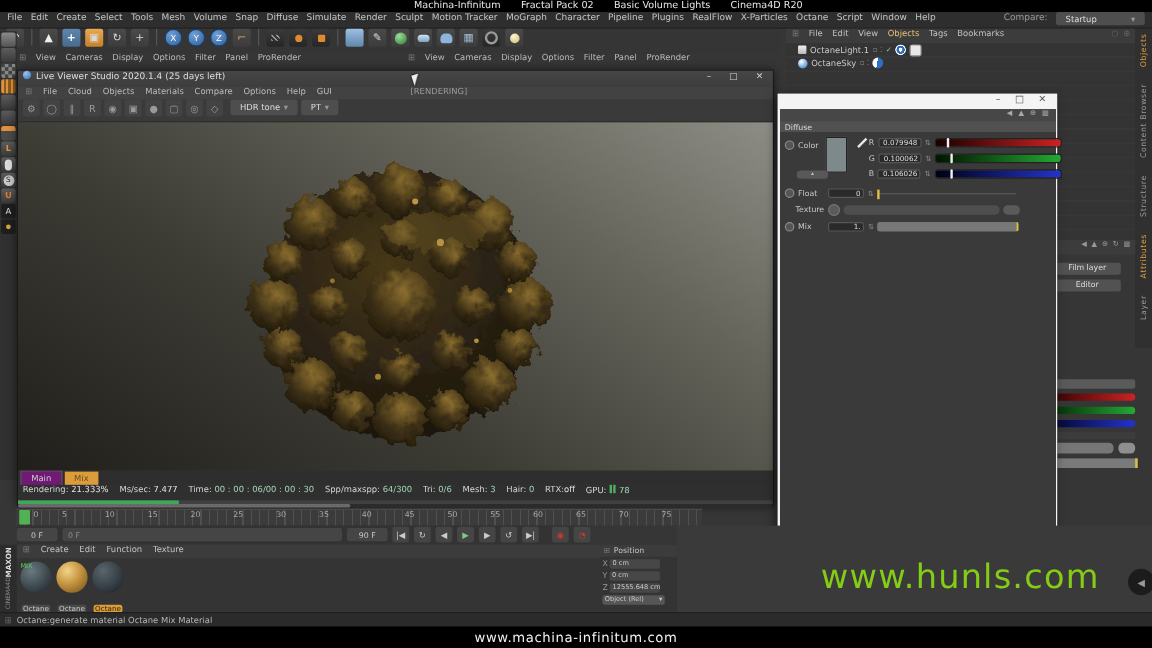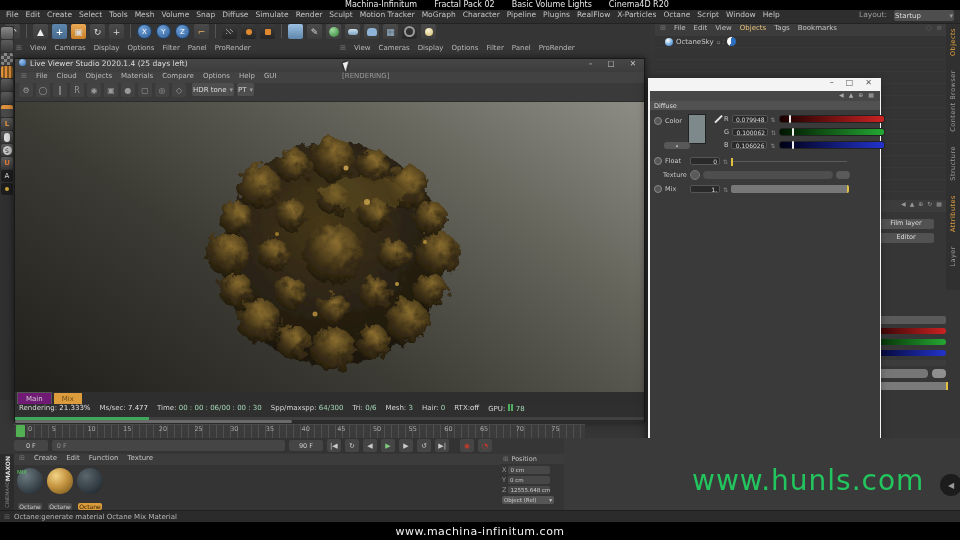--- a/index.html
+++ b/index.html
@@ -17,21 +17,21 @@
   
   .vpmenu{height:13px;font-size:7px;color:#b9b9b9;gap:8px;}
   
   .lti{width:12px;height:12px;margin:1px auto;border-radius:2px;background:linear-gradient(#5c5c5c,#3a3a3a);display:flex;align-items:center;justify-content:center;font-size:7px;color:#ddd;}
   
   #lv{left:14px;top:58px;width:631px;height:364px;background:#3a3a3a;border:1px solid #181818;box-sizing:border-box;box-shadow:0 0 8px rgba(0,0,0,.6);}
   #lv-title{height:13px;background:linear-gradient(#464646,#3d3d3d);font-size:7.5px;color:#ddd;padding:0 4px;gap:4px;}
   #lv-menus{height:11px;background:#424242;font-size:7px;color:#bbb;gap:9px;padding-left:6px;position:relative;}
   #lv-tools{height:18px;background:#3a3a3a;border-bottom:1px solid #2c2c2c;gap:3px;padding-left:4px;}
   .lvi{width:14px;height:14px;border-radius:2px;background:#434343;display:flex;align-items:center;justify-content:center;font-size:8px;color:#9a9a9a;}
-  .dd{height:13px;background:#4e4e4e;border-radius:2px;font-size:7px;color:#ddd;padding:0 1px;gap:3px;display:flex;align-items:center;}
+  .dd{height:13px;background:#4e4e4e;border-radius:2px;font-size:7px;color:#ddd;padding:0 8px;gap:3px;display:flex;align-items:center;}
   #render{height:290px;position:relative;overflow:hidden;background:linear-gradient(215deg,#8e8d85 0%,#66655c 28%,#3c3b34 62%,#201f1b 100%);}
   #lv-tabs{height:12px;background:#2e2e2e;display:flex;align-items:flex-end;gap:2px;padding-left:2px;}
   .lvtab{height:11px;display:flex;align-items:center;padding:0 8px;font-size:7px;}
   #lv-status{height:13px;background:#2f2f2f;font-size:7px;gap:9px;padding-left:4px;color:#d6d6d6;white-space:nowrap;}
   .sv{color:#a4d7b6;} .sw{color:#e4e4e4;}
   .gbar{display:inline-block;width:2px;height:7px;background:#4fae62;margin-right:1px;}
   #lv-prog{height:3px;background:#404040;position:relative;}
   #lv-scroll{height:3px;background:#2b2b2b;position:relative;}
   
   #om{left:655px;top:24px;width:291px;height:176px;background:repeating-linear-gradient(#343434 0 11px,#383838 11px 12px);}
@@ -67,21 +67,21 @@
   .mthumb{width:28px;text-align:center;}
   .mball{width:26px;height:26px;border-radius:50%;margin:1px auto 0;position:relative;}
   .mlabel{font-size:6px;background:#4a4a4a;border-radius:2px;color:#ccc;margin-top:1px;padding:0 1px;display:inline-block;line-height:7px;}
   #coord{left:500px;top:454px;width:64px;height:56px;background:#343434;font-size:6.5px;}
   #coord-h{height:10px;background:#3c3c3c;display:flex;align-items:center;gap:3px;padding-left:3px;color:#c2c2c2;font-size:6.5px;}
   .crow{display:flex;align-items:center;gap:2px;margin:2px 0 0 2px;}
   .cfield{width:42px;height:8px;background:#474747;border-radius:2px;font-size:5.5px;color:#ccc;display:flex;align-items:center;padding-left:2px;box-sizing:border-box;}
   #statusbar{left:0;top:510px;width:960px;height:12px;background:#2b2b2b;border-top:1px solid #1f1f1f;display:flex;align-items:center;gap:4px;font-size:7px;color:#b5b5b5;padding-left:4px;box-sizing:border-box;}
   #banner{left:0;top:522px;width:960px;height:18px;background:#000;display:flex;align-items:center;justify-content:center;font-size:11px;color:#f2f2f2;letter-spacing:.5px;}
   #wmpanel{left:564px;top:438px;width:396px;height:84px;background:#3a3a3a;}
-  #watermark{position:absolute;left:128px;top:26px;font-size:28px;color:#22c55e;letter-spacing:1px;}
+  #watermark{position:absolute;left:120px;top:26px;font-size:28px;color:#84cc16;letter-spacing:1px;}
   #maxon{left:0;top:454px;width:14px;height:56px;background:#2c2c2c;display:flex;flex-direction:column;align-items:center;justify-content:center;}
   .vert{writing-mode:vertical-rl;transform:rotate(180deg);}
   #cursor{left:344px;top:62px;width:0;height:0;border-top:9px solid #efefef;border-right:6px solid transparent;transform:rotate(-18deg);filter:drop-shadow(0 0 1px #000);z-index:40;}
 </style>
 </head>
 <body>
 
 <div class="ab flex" id="topblack">
   <span>Machina-Infinitum</span>
   <span>Fractal Pack 02</span>
@@ -106,21 +106,21 @@
   <span class="mi">MoGraph</span>
   <span class="mi">Character</span>
   <span class="mi">Pipeline</span>
   <span class="mi">Plugins</span>
   <span class="mi">RealFlow</span>
   <span class="mi">X-Particles</span>
   <span class="mi">Octane</span>
   <span class="mi">Script</span>
   <span class="mi">Window</span>
   <span class="mi">Help</span>
-  <span style="margin-left:auto;color:#9a9a9a">Layout:</span>
+  <span style="margin-left:auto;color:#9a9a9a">Compare:</span>
   <span class="dd" style="width:58px;height:11px;justify-content:space-between">
     <span>Startup</span>
     <span style="color:#999">▾</span>
   </span>
 </div>
 
 <div class="ab flex" id="toolbar">
   <span class="tbi">↶</span>
   <span class="tsep"></span>
   <span class="tbi" style="color:#eee">▲</span>
@@ -342,20 +342,28 @@
     <span class="mi">View</span>
     <span class="mi" style="color:#e8c277">Objects</span>
     <span class="mi">Tags</span>
     <span class="mi">Bookmarks</span>
     <span style="margin-left:auto;padding-right:4px;color:#666;display:flex;gap:4px">
       <span>○</span>
       <span>⊕</span>
     </span>
   </div>
   <div class="omrow">
+    <span class="obj-ic"></span>
+    <span>OctaneLight.1</span>
+    <span class="tagdot">▫ ⁚</span>
+    <span style="color:#9bc89b;font-size:6px">✓</span>
+    <span class="tag-target"></span>
+    <span class="tag-sq"></span>
+  </div>
+  <div class="omrow">
     <span class="sky-ic"></span>
     <span>OctaneSky</span>
     <span class="tagdot">▫ ⁚</span>
     <span style="width:9px;height:9px;border-radius:50%;background:linear-gradient(100deg,#fff 45%,#2d6fc0 45%)"></span>
   </div>
 </div>
 
 <div class="ab" style="left:946px;top:24px;width:14px;height:266px;background:#303030;display:flex;flex-direction:column;align-items:center;gap:14px;padding-top:4px;box-sizing:border-box">
   <span class="vtab" style="color:#e0a040">Objects</span>
   <span class="vtab">Content Browser</span>

